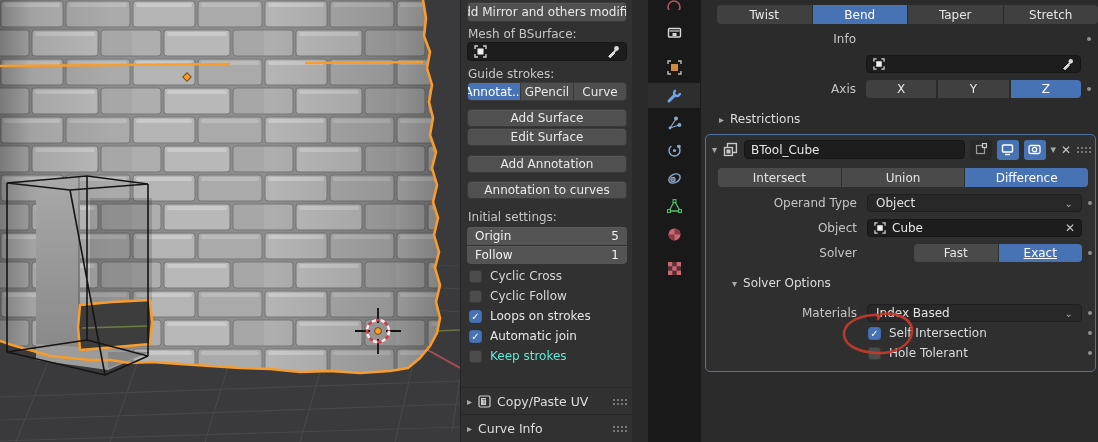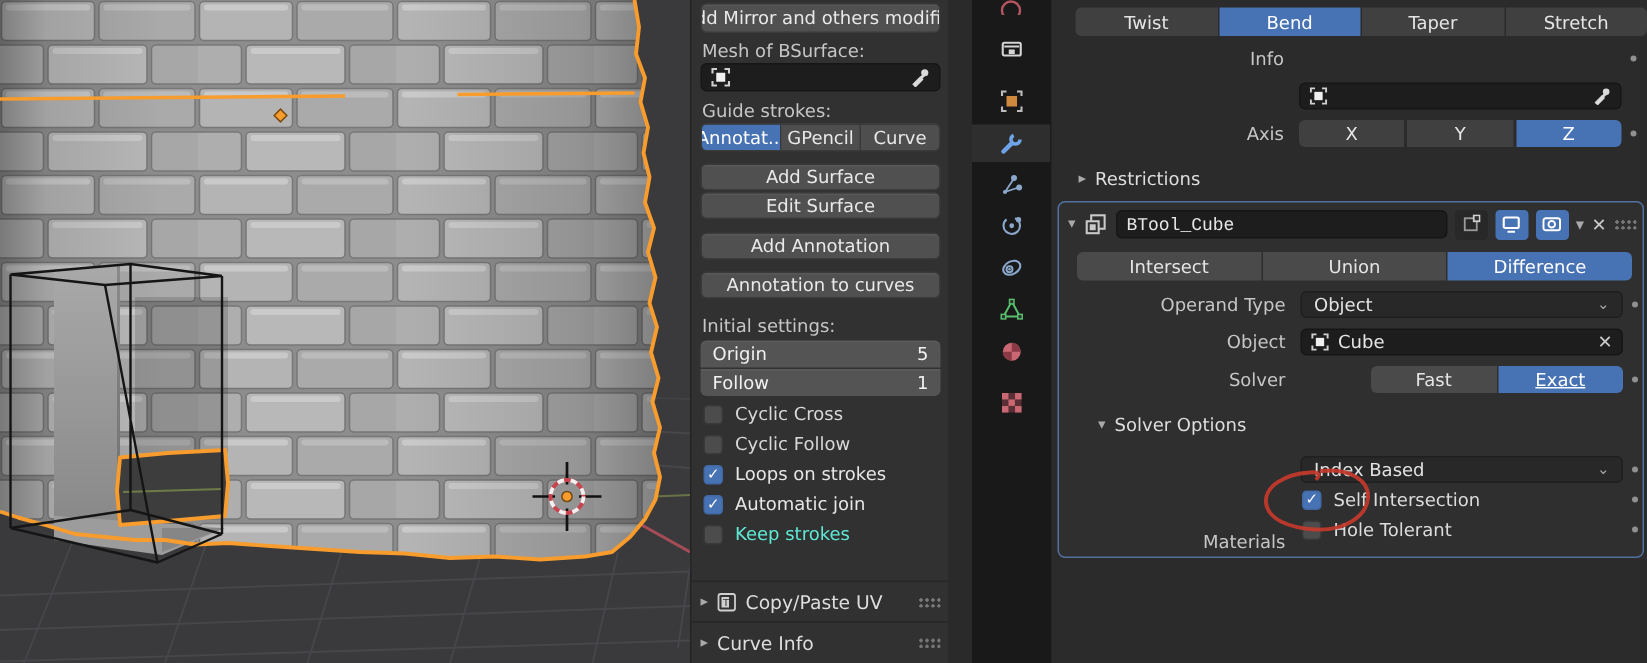--- a/index.html
+++ b/index.html
@@ -409,21 +409,21 @@
     </div>
 
     <div id="modbox">
       <div class="abs" style="left:6px; top:4px; width:379px; height:21px; display:flex; align-items:center; gap:5px;">
         <span class="chev">▾</span>
         <svg width="17" height="17" viewBox="0 0 17 17">
           <rect x="5.5" y="2.5" width="9" height="9" fill="none" stroke="#c9c9c9" stroke-width="1.4"></rect>
           <rect x="2.5" y="6.5" width="8" height="8" fill="#2f2f2f" stroke="#c9c9c9" stroke-width="1.4"></rect>
           <rect x="4.5" y="8.5" width="4" height="4" fill="#c9c9c9"></rect>
         </svg>
-        <div class="objfield" style="width:222px; height:19px;font-family:Liberation Mono, monospace;">
+        <div class="objfield" style="width:222px; height:19px;">
           <span>BTool_Cube</span>
         </div>
         <div class="hicon">
           <svg width="13" height="13" viewBox="0 0 13 13">
             <rect x="2.5" y="2.5" width="8" height="8" fill="none" stroke="#9a9a9a" stroke-width="1.2"></rect>
             <rect x="8.5" y="0.5" width="4" height="4" fill="#2f2f2f" stroke="#cfcfcf" stroke-width="1.2"></rect>
           </svg>
         </div>
         <div class="hicon blue">
           <svg width="13" height="13" viewBox="0 0 13 13">
@@ -475,21 +475,21 @@
         <div style="flex:1; height:18px; background:#4a4a4a;">Fast</div>
         <div style="flex:1; height:18px;text-decoration:underline;" class="sel">Exact</div>
       </div>
       <div class="dot" style="left:382px; top:116px;"></div>
 
       <div class="abs phead" style="left:26px; top:141px;">
         <span class="chev">▾</span>
         <span>Solver Options</span>
       </div>
 
-      <div class="rlabel" style="left:-4px; top:169px;margin-top:48px;">Materials</div>
+      <div class="rlabel" style="left:-4px; top:169px;">Materials</div>
       <div class="rfield" style="left:161px; top:169px;">
         <div class="dropdown">
           <span>Index Based</span>
           <span class="chev">⌄</span>
         </div>
       </div>
       <div class="dot" style="left:382px; top:176px;"></div>
 
       <div class="abs cbrow" style="left:162px; top:191px;">
         <div class="cb on"><span class="mark">✓</span></div>

